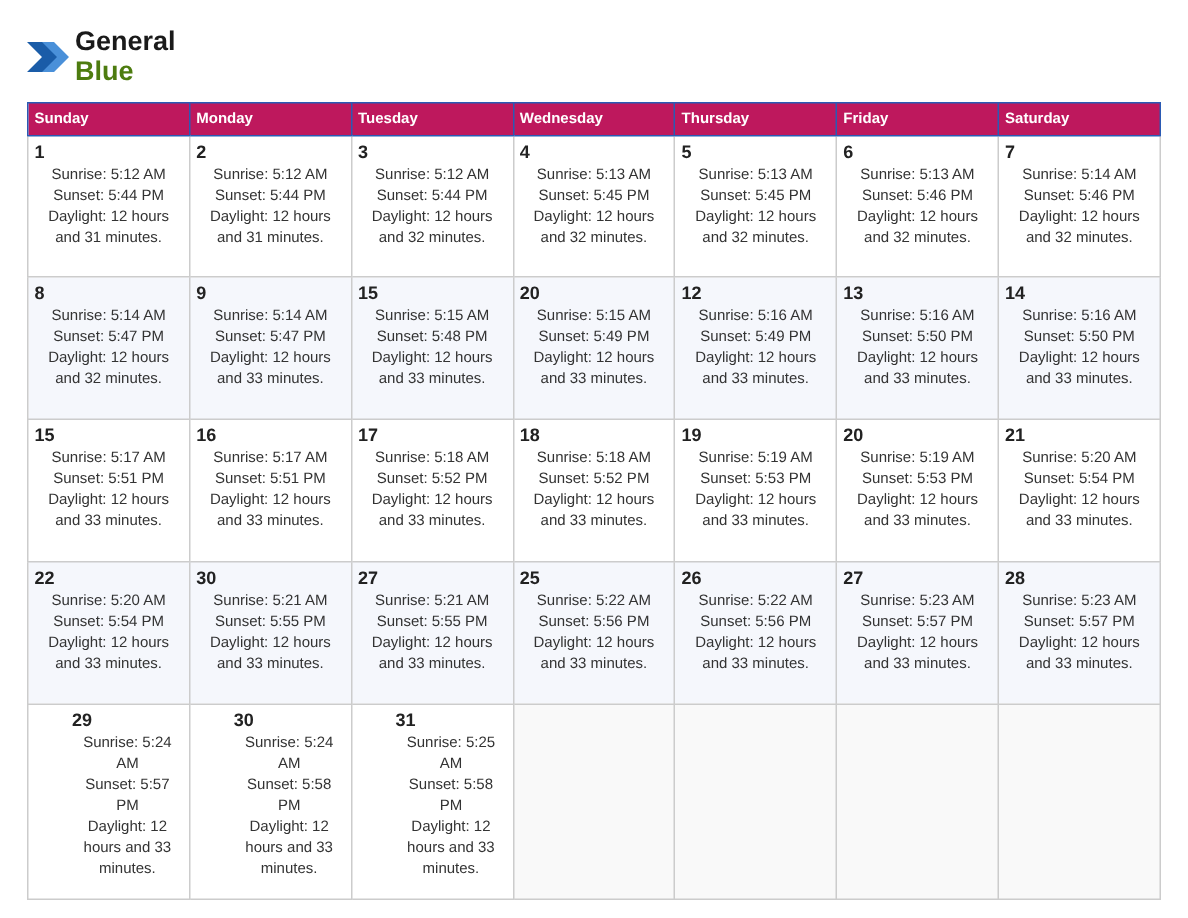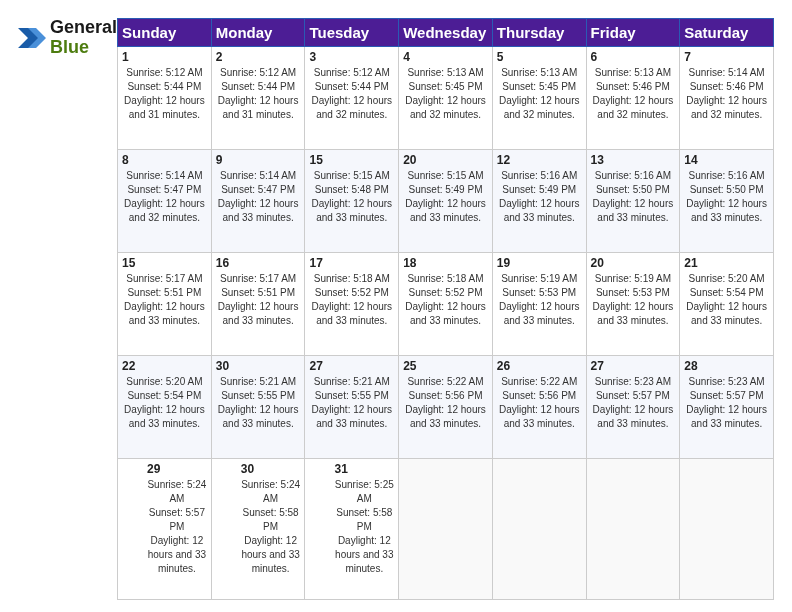--- a/index.html
+++ b/index.html
@@ -8,21 +8,21 @@
       height: 612px;
       font-family: Arial, sans-serif;
       background: #fff;
       overflow: hidden;
     }
     .page {
       width: 792px;
       height: 612px;
       padding: 18px 18px 12px 18px;
       display: flex;
-      flex-direction: row;
+      flex-direction: column;
     }
     .header {
       display: flex;
       justify-content: space-between;
       align-items: flex-start;
       margin-bottom: 10px;
     }
     .logo {
       display: flex;
       align-items: center;
@@ -53,23 +53,23 @@
       font-size: 14px;
       color: #555;
     }
     .calendar {
       flex: 1;
       border-collapse: collapse;
       width: 100%;
       table-layout: fixed;
     }
     .calendar th {
-      background: #4c1d95;
+      background: #be185d;
       color: #fff;
-      font-size: 15px;
+      font-size: 10px;
       font-weight: bold;
       padding: 5px 4px;
       text-align: left;
       border: 1px solid #2a5ab4;
     }
     .calendar td {
       border: 1px solid #ccc;
       vertical-align: top;
       padding: 3px 4px;
       font-size: 9.5px;

